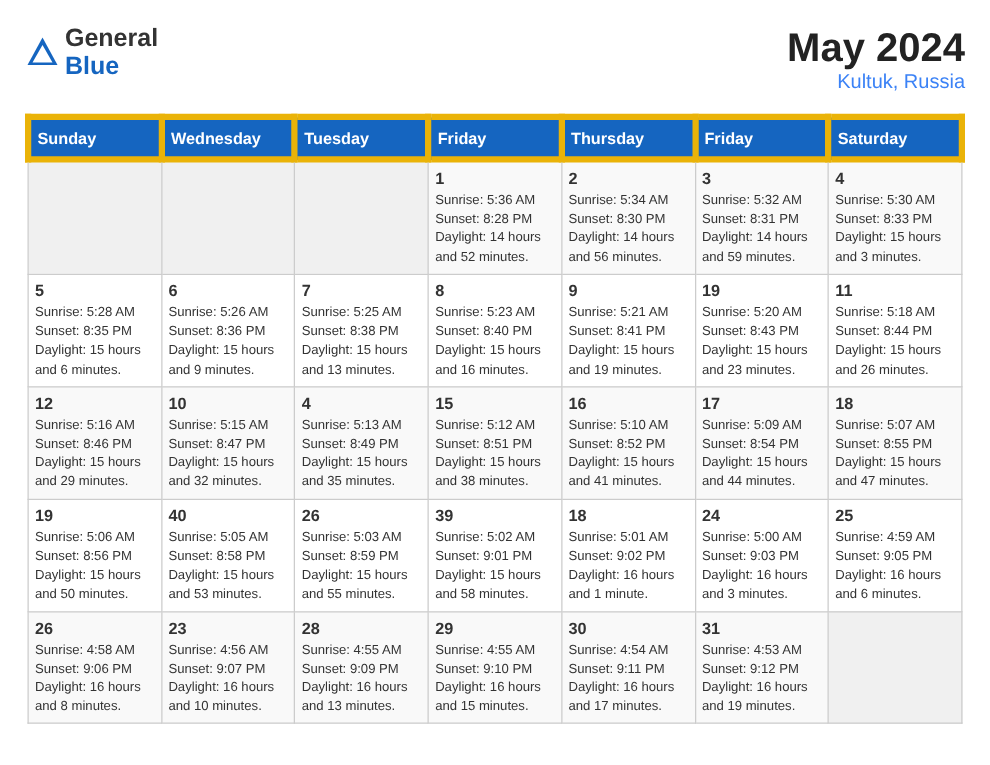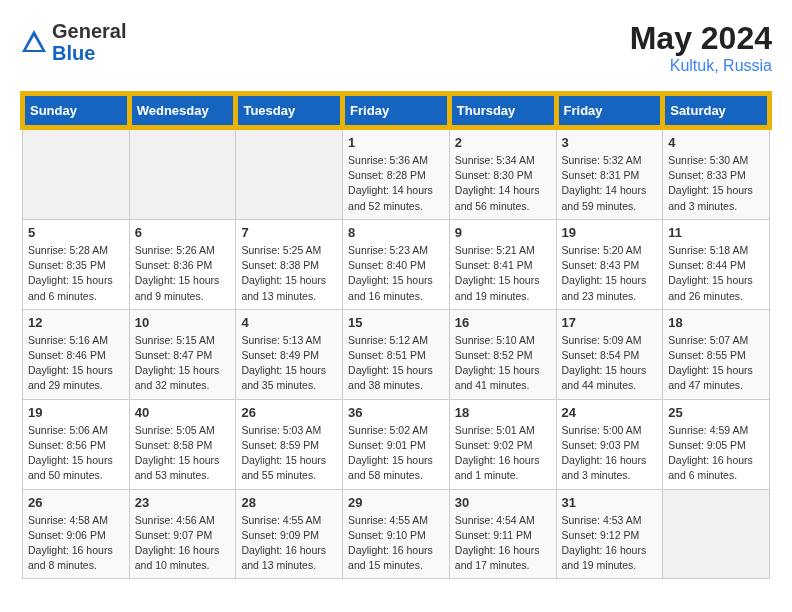--- a/index.html
+++ b/index.html
@@ -218,21 +218,21 @@
         </td>
         <td>
           <span class="day-num">40</span>
           <div class="day-detail">Sunrise: 5:05 AM<br>Sunset: 8:58 PM<br>Daylight: 15 hours<br>and 53 minutes.</div>
         </td>
         <td>
           <span class="day-num">26</span>
           <div class="day-detail">Sunrise: 5:03 AM<br>Sunset: 8:59 PM<br>Daylight: 15 hours<br>and 55 minutes.</div>
         </td>
         <td>
-          <span class="day-num">36</span>
+          <span class="day-num">39</span>
           <div class="day-detail">Sunrise: 5:02 AM<br>Sunset: 9:01 PM<br>Daylight: 15 hours<br>and 58 minutes.</div>
         </td>
         <td>
           <span class="day-num">18</span>
           <div class="day-detail">Sunrise: 5:01 AM<br>Sunset: 9:02 PM<br>Daylight: 16 hours<br>and 1 minute.</div>
         </td>
         <td>
           <span class="day-num">24</span>
           <div class="day-detail">Sunrise: 5:00 AM<br>Sunset: 9:03 PM<br>Daylight: 16 hours<br>and 3 minutes.</div>
         </td>

